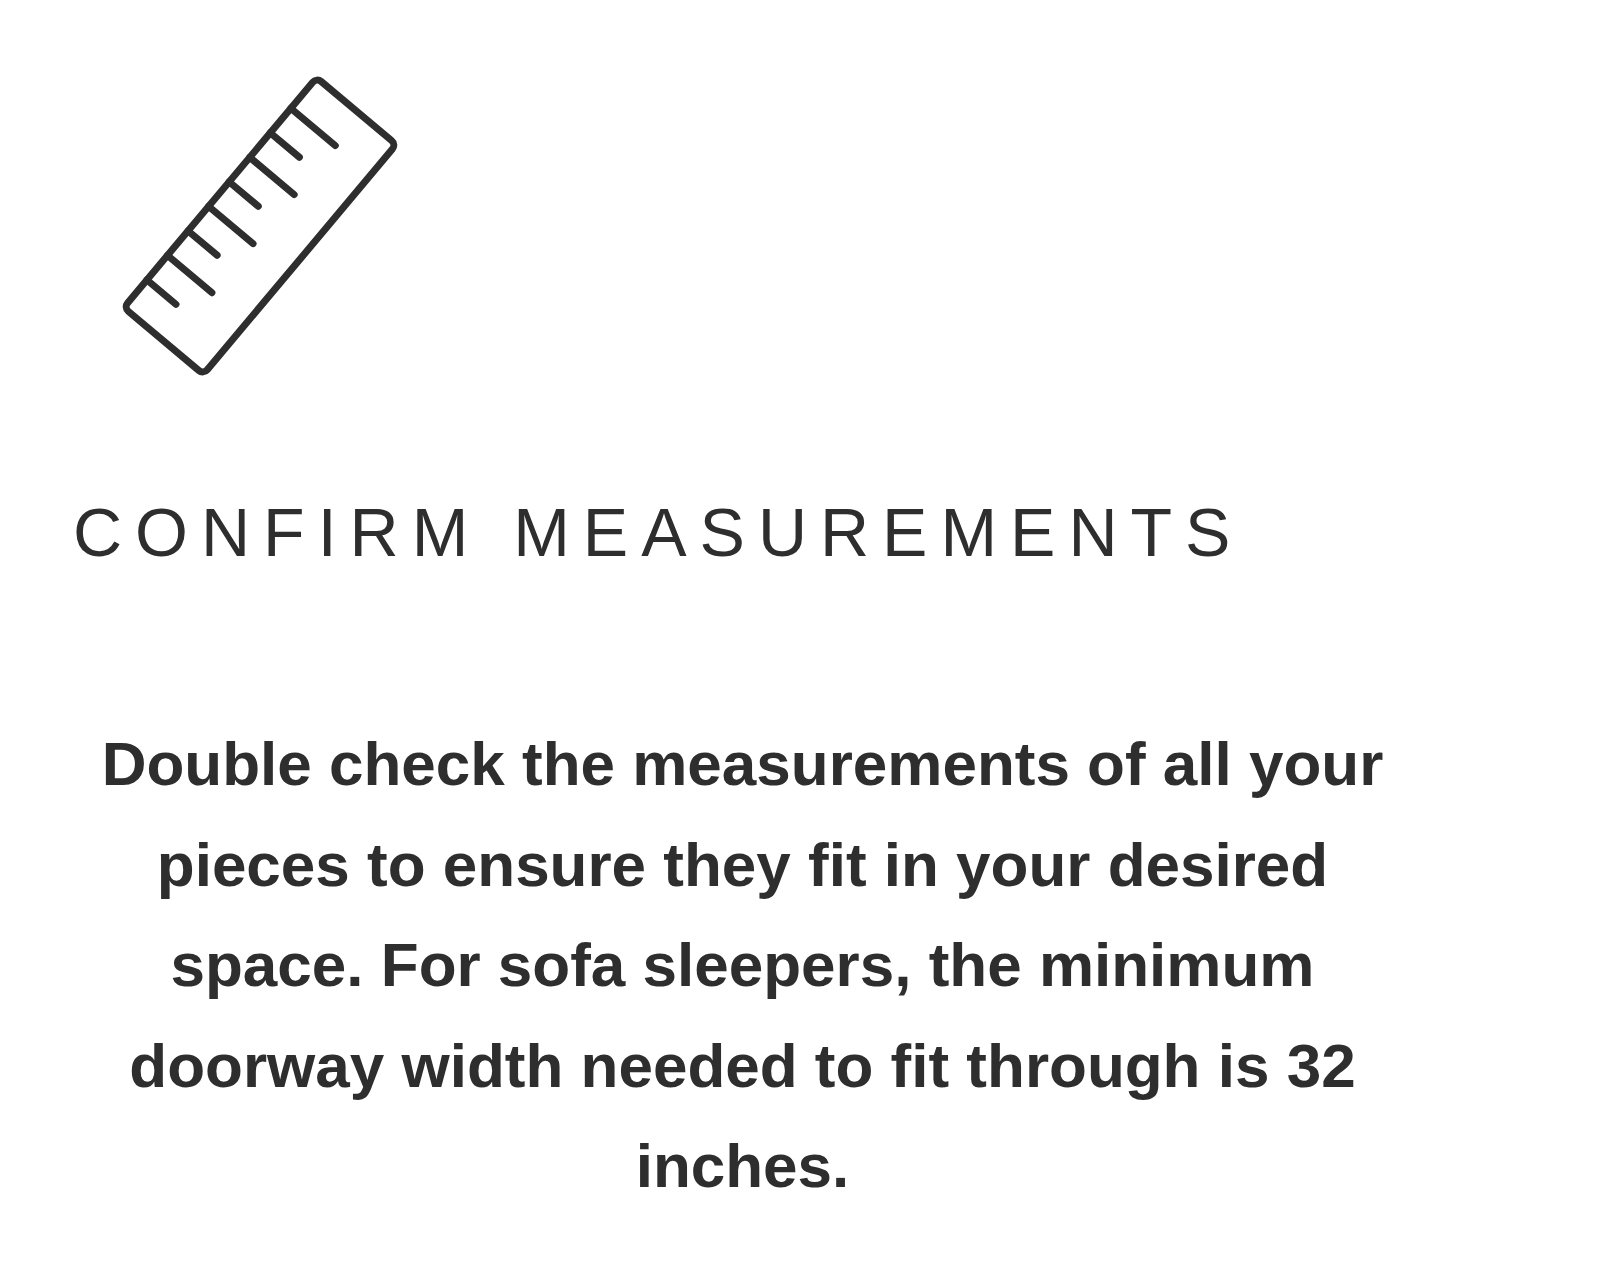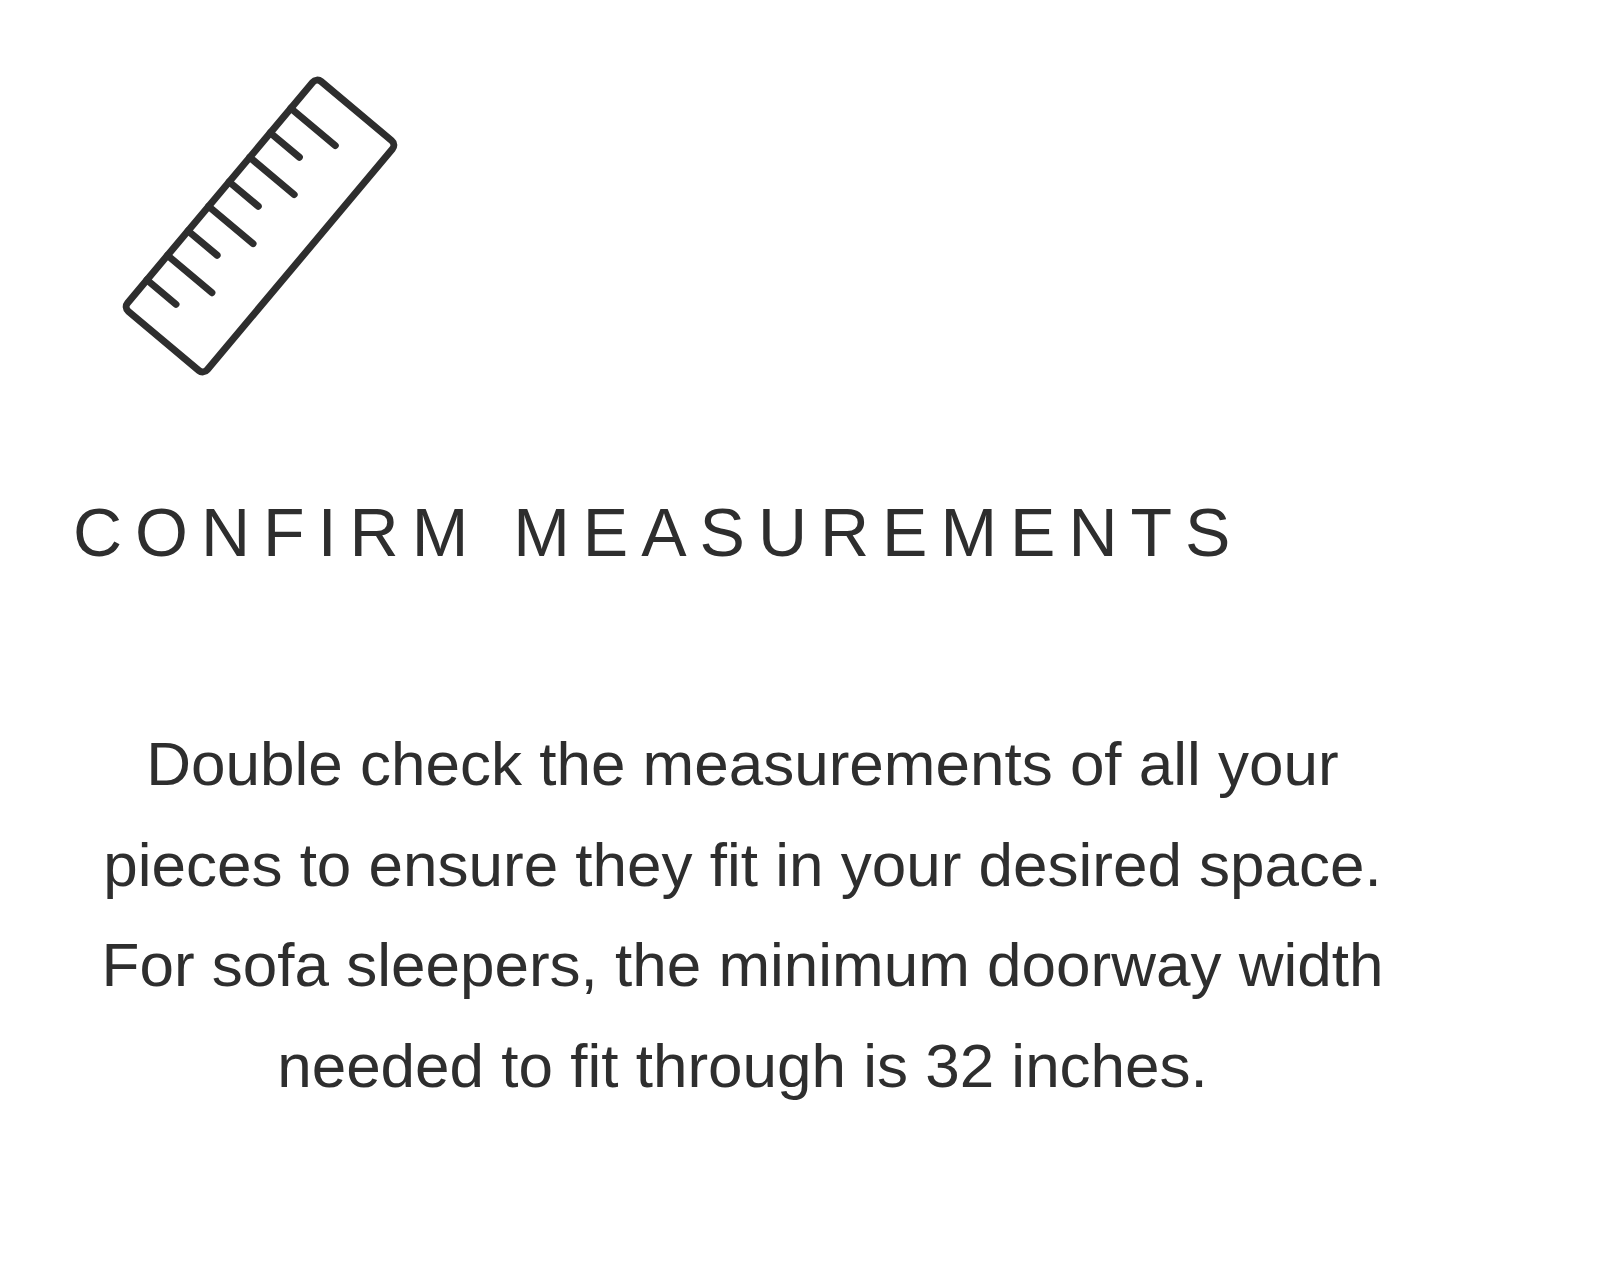--- a/index.html
+++ b/index.html
@@ -43,21 +43,21 @@
     letter-spacing: 13px;
     text-indent: 13px;
     color: #2e2e2e;
     text-align: center;
     white-space: nowrap;
   }
   .body-copy {
     margin-top: 92px;
     font-size: 62px;
     line-height: 1.62;
-    font-weight: 400;
+    font-weight: 700;
     color: #2e2e2e;
     text-align: center;
     max-width: 1400px;
   }
 </style>
 </head>
 <body>
 
 <div class="card">
 

